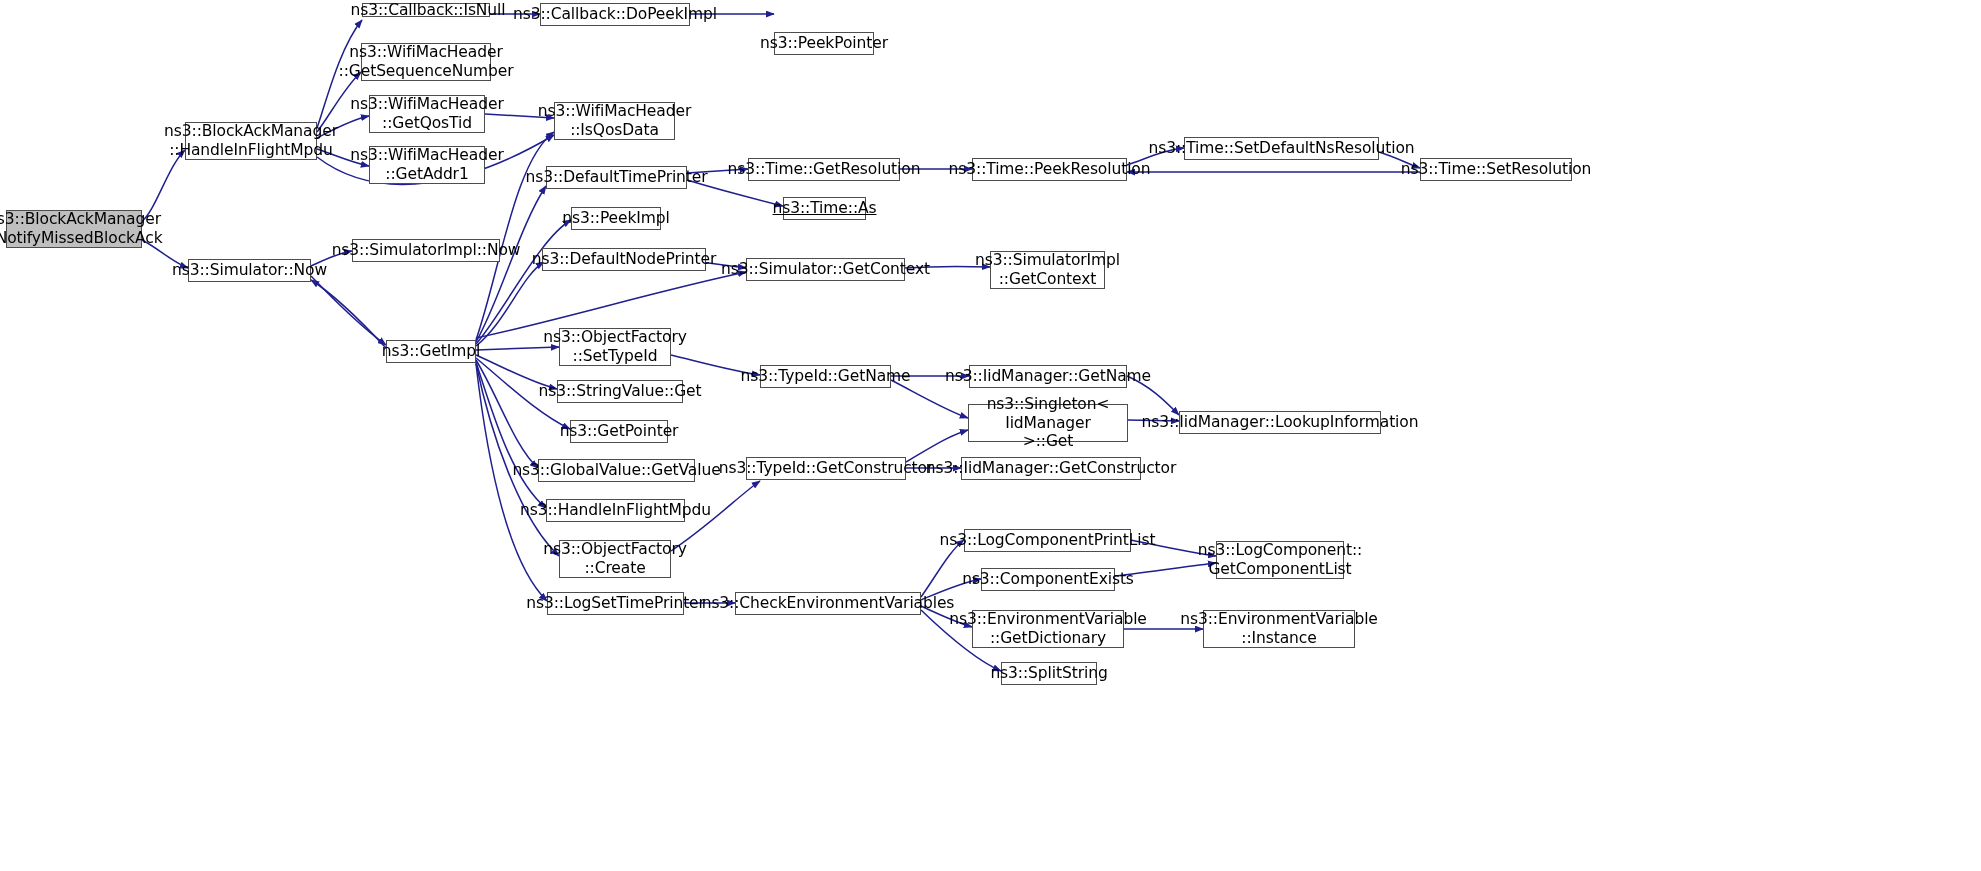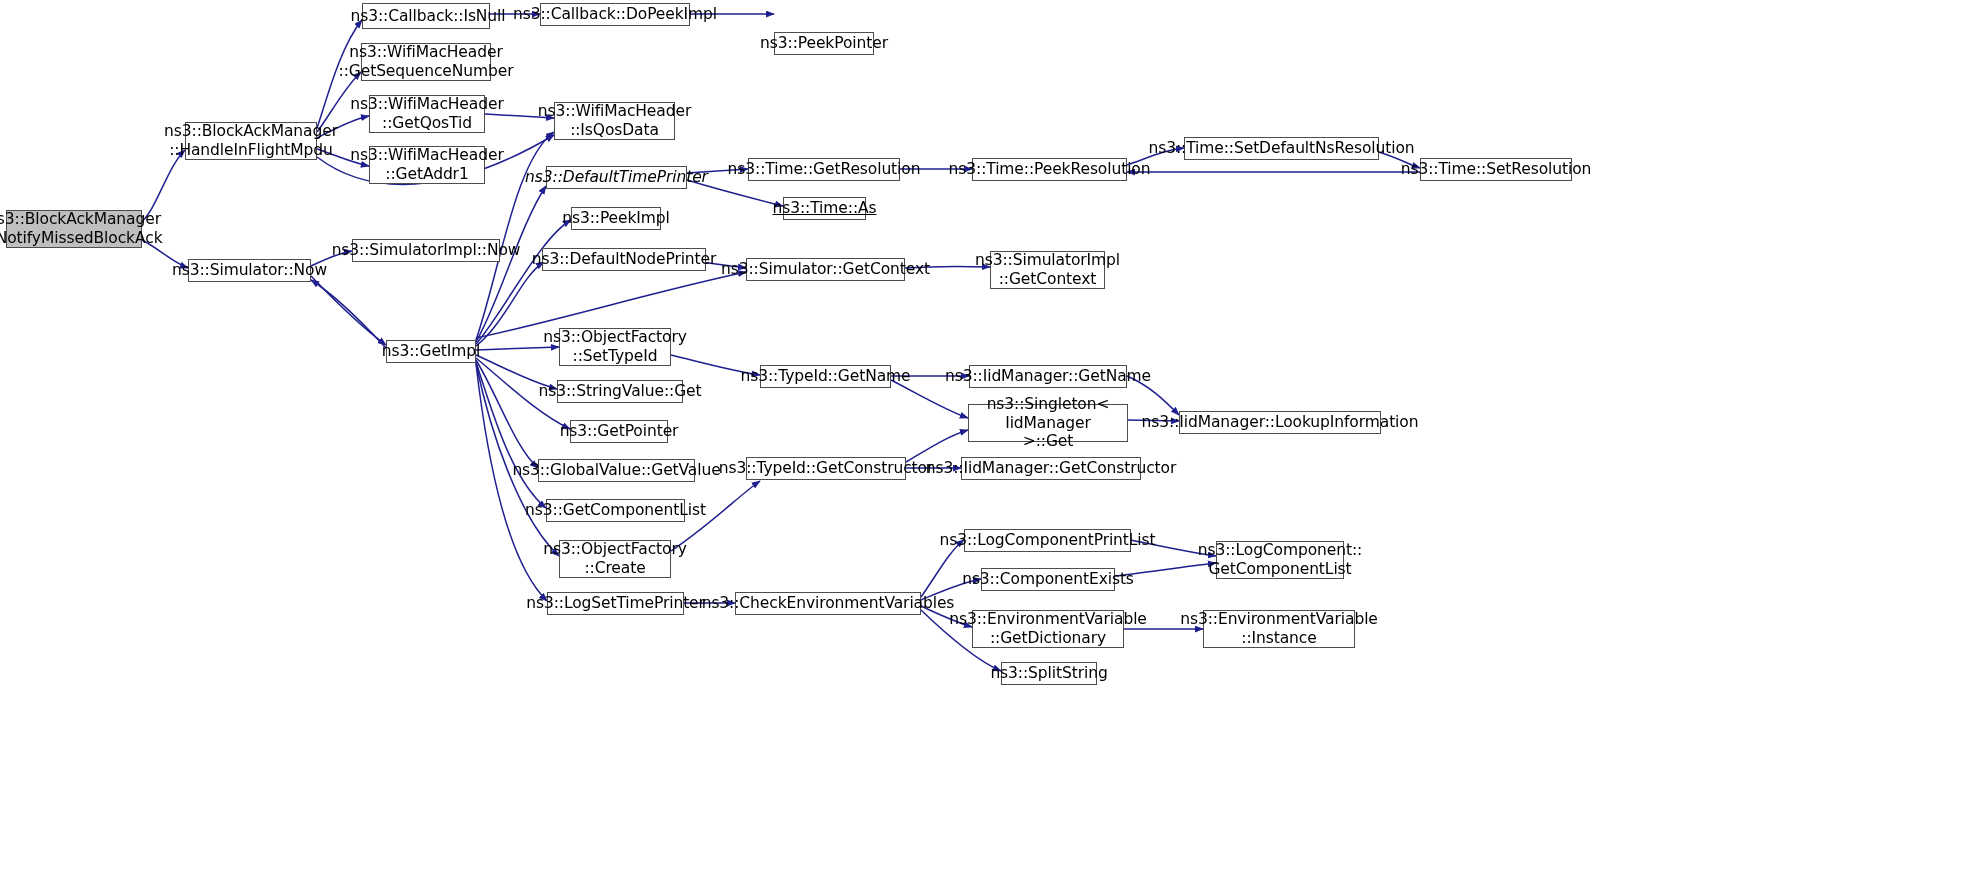--- a/index.html
+++ b/index.html
@@ -94,35 +94,35 @@
         <path d="M1131,540 C1165,547 1192,553 1216,556" fill="none" stroke="#1f1f8f" stroke-width="1.5" marker-end="url(#ah)"></path>
         <path d="M1115,576 C1150,572 1190,566 1216,563" fill="none" stroke="#1f1f8f" stroke-width="1.5" marker-end="url(#ah)"></path>
         <path d="M1124,629 L1203,629" fill="none" stroke="#1f1f8f" stroke-width="1.5" marker-end="url(#ah)"></path>
       </g>
   </svg>
   <div id="node-layer">
       <div class="node root" style="left: 6px; top: 210px; width: 136px; height: 38px; background: rgb(191, 191, 191);">ns3::BlockAckManager
 ::NotifyMissedBlockAck</div>
       <div class="node" style="left: 185px; top: 122px; width: 132px; height: 38px;">ns3::BlockAckManager
 ::HandleInFlightMpdu</div>
-      <div class="node" style="left: 362px; top: 3px; width: 128px; height: 26px; padding-left: 8px;">ns3::Callback::IsNull</div>
+      <div class="node" style="left: 362px; top: 3px; width: 128px; height: 14px; padding-left: 8px;">ns3::Callback::IsNull</div>
       <div class="node" style="left: 540px; top: 3px; width: 150px; height: 23px;">ns3::Callback::DoPeekImpl</div>
       <div class="node" style="left: 774px; top: 3px; width: 100px; height: 23px; margin-top: 29px;">ns3::PeekPointer</div>
       <div class="node" style="left: 361px; top: 43px; width: 130px; height: 38px;">ns3::WifiMacHeader
 ::GetSequenceNumber</div>
       <div class="node" style="left: 369px; top: 95px; width: 116px; height: 38px;">ns3::WifiMacHeader
 ::GetQosTid</div>
       <div class="node" style="left: 554px; top: 102px; width: 121px; height: 38px;">ns3::WifiMacHeader
 ::IsQosData</div>
       <div class="node" style="left: 369px; top: 146px; width: 116px; height: 38px;">ns3::WifiMacHeader
 ::GetAddr1</div>
       <div class="node" style="left: 188px; top: 259px; width: 123px; height: 23px;">ns3::Simulator::Now</div>
       <div class="node" style="left: 352px; top: 239px; width: 148px; height: 23px;">ns3::SimulatorImpl::Now</div>
       <div class="node" style="left: 386px; top: 340px; width: 90px; height: 23px;">ns3::GetImpl</div>
-      <div class="node" style="left: 546px; top: 166px; width: 141px; height: 23px; font-style: italic;">ns3::DefaultTimePrinter</div>
+      <div class="node" style="left: 546px; top: 166px; width: 141px; height: 23px;">ns3::DefaultTimePrinter</div>
       <div class="node" style="left: 748px; top: 158px; width: 152px; height: 23px;">ns3::Time::GetResolution</div>
       <div class="node" style="left: 972px; top: 158px; width: 155px; height: 23px;">ns3::Time::PeekResolution</div>
       <div class="node" style="left: 1184px; top: 137px; width: 195px; height: 23px; text-align: right;">ns3::Time::SetDefaultNsResolution</div>
       <div class="node" style="left: 1420px; top: 158px; width: 152px; height: 23px;">ns3::Time::SetResolution</div>
       <div class="node" style="left: 783px; top: 197px; width: 83px; height: 23px; text-decoration: underline;">ns3::Time::As</div>
       <div class="node" style="left: 571px; top: 207px; width: 90px; height: 23px;">ns3::PeekImpl</div>
       <div class="node" style="left: 542px; top: 248px; width: 164px; height: 23px;">ns3::DefaultNodePrinter</div>
       <div class="node" style="left: 746px; top: 258px; width: 159px; height: 23px;">ns3::Simulator::GetContext</div>
       <div class="node" style="left: 990px; top: 251px; width: 115px; height: 38px;">ns3::SimulatorImpl
 ::GetContext</div>
@@ -131,21 +131,21 @@
       <div class="node" style="left: 760px; top: 365px; width: 131px; height: 23px;">ns3::TypeId::GetName</div>
       <div class="node" style="left: 969px; top: 365px; width: 158px; height: 23px;">ns3::IidManager::GetName</div>
       <div class="node" style="left: 968px; top: 404px; width: 160px; height: 38px;">ns3::Singleton&lt; IidManager
 &gt;::Get</div>
       <div class="node" style="left: 1179px; top: 411px; width: 202px; height: 23px;">ns3::IidManager::LookupInformation</div>
       <div class="node" style="left: 557px; top: 380px; width: 126px; height: 23px;">ns3::StringValue::Get</div>
       <div class="node" style="left: 570px; top: 420px; width: 98px; height: 23px;">ns3::GetPointer</div>
       <div class="node" style="left: 538px; top: 459px; width: 157px; height: 23px;">ns3::GlobalValue::GetValue</div>
       <div class="node" style="left: 746px; top: 457px; width: 160px; height: 23px;">ns3::TypeId::GetConstructor</div>
       <div class="node" style="left: 961px; top: 457px; width: 180px; height: 23px;">ns3::IidManager::GetConstructor</div>
-      <div class="node" style="left: 546px; top: 499px; width: 139px; height: 23px;">ns3::GetComponentList</div>
+      <div class="node" style="left: 546px; top: 499px; width: 139px; height: 23px;">ns3::HandleInFlightMpdu</div>
       <div class="node" style="left: 559px; top: 540px; width: 112px; height: 38px;">ns3::ObjectFactory
 ::Create</div>
       <div class="node" style="left: 547px; top: 592px; width: 137px; height: 23px;">ns3::LogSetTimePrinter</div>
       <div class="node" style="left: 735px; top: 592px; width: 186px; height: 23px;">ns3::CheckEnvironmentVariables</div>
       <div class="node" style="left: 964px; top: 529px; width: 167px; height: 23px;">ns3::LogComponentPrintList</div>
       <div class="node" style="left: 1216px; top: 541px; width: 128px; height: 38px;">ns3::LogComponent::
 GetComponentList</div>
       <div class="node" style="left: 981px; top: 568px; width: 134px; height: 23px;">ns3::ComponentExists</div>
       <div class="node" style="left: 972px; top: 610px; width: 152px; height: 38px;">ns3::EnvironmentVariable
 ::GetDictionary</div>

